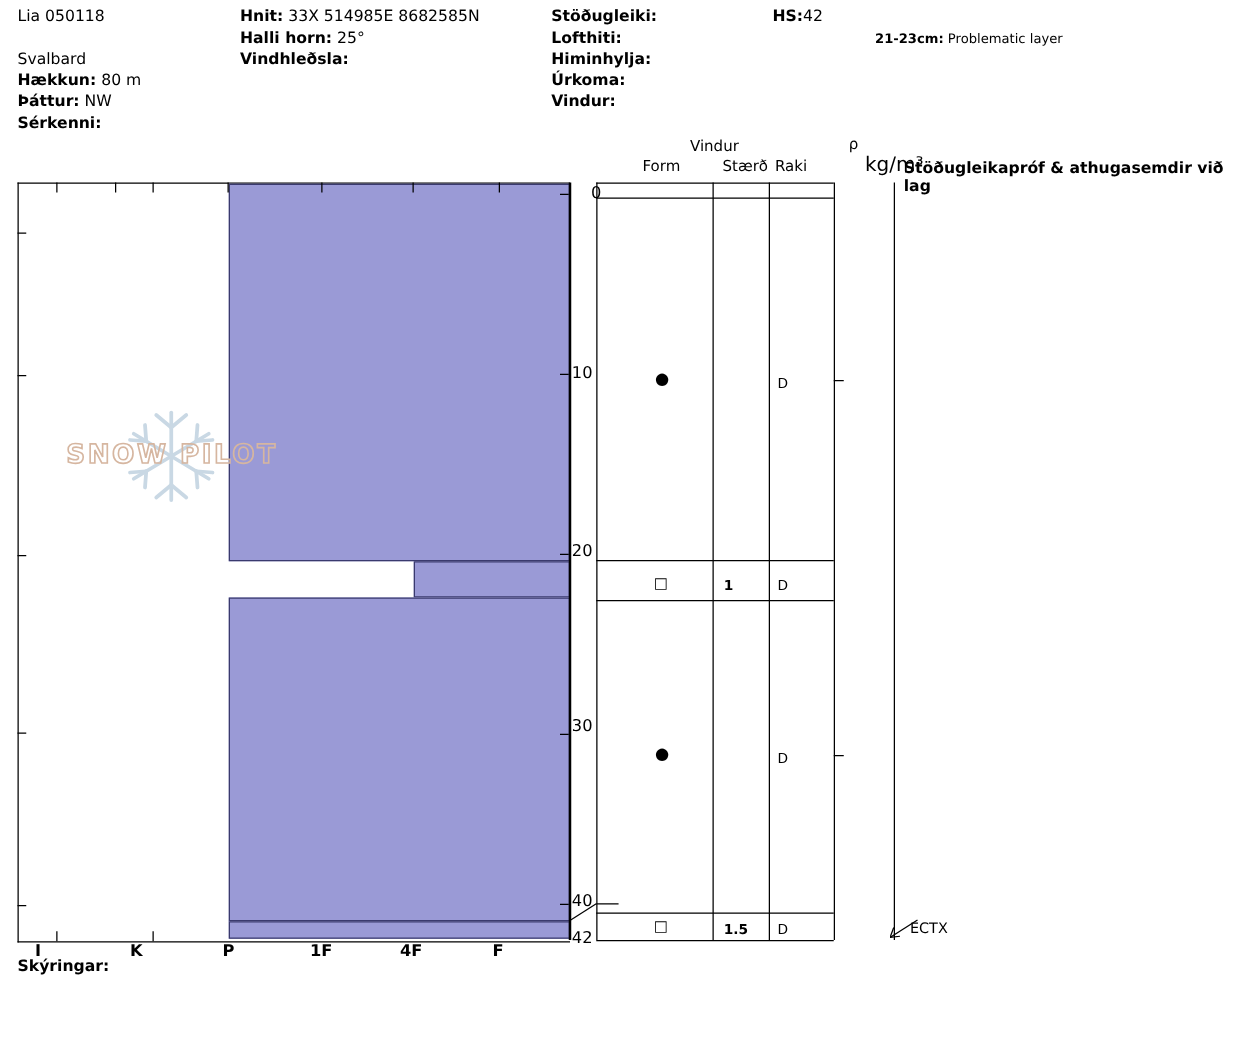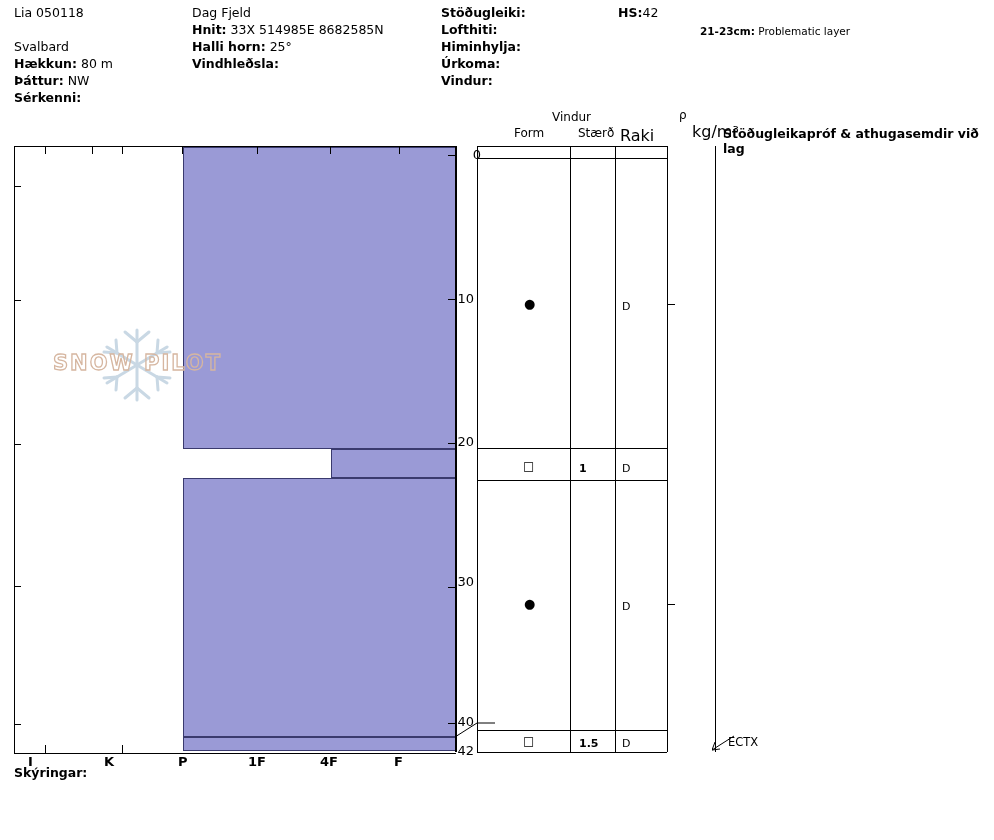--- a/index.html
+++ b/index.html
@@ -28,21 +28,21 @@
   #hdr-col2 { left: 192px; top: 4px; width: 240px; }
   #hdr-col3 { left: 441px; top: 4px; width: 170px; }
   #hdr-col4 { left: 618px; top: 4px; width: 80px; }
   #hdr-col5 { left: 700px; top: 4px; width: 290px; }
 
   .smalltext { font-size: 10.5px; margin-top: 20px; }
   .smalltext b { font-size: 10.5px; }
   #kristal-label { position: absolute; left: 552px; top: 110px; font-size: 12px; }
   #form-label { position: absolute; left: 514px; top: 126px; font-size: 12px; text-align: center; }
   #staerd-label { position: absolute; left: 578px; top: 126px; font-size: 12px; }
-  #raki-label { position: absolute; left: 620px; top: 126px; font-size: 16px; }
+  #raki-label { position: absolute; left: 620px; top: 126px; font-size: 12px; }
   #rho-label { position: absolute; left: 679px; top: 108px; font-size: 12px; }
   #rho-units { position: absolute; left: 692px; top: 122px; font-size: 16px; }
   #stability-label { position: absolute; left: 723px; top: 126px; font-size: 12.5px; font-weight: bold; }
 
   
   
   #graph { position: absolute; left: 14px; top: 146px; width: 441px; height: 606px;
            border-top: 1px solid #000; border-bottom: 1px solid #000;
            border-left: 1px solid #000; }
   #graph-right-axis { position: absolute; left: 455px; top: 146px; width: 0; height: 606px;
@@ -92,21 +92,20 @@
     <div class="hdr-line">Svalbard</div>
     <div class="hdr-line"><span class="lbl">Hækkun:</span>
       <span>80 m</span></div>
     <div class="hdr-line"><span class="lbl">Þáttur:</span>
       <span>NW</span></div>
     <div class="hdr-line"><span class="lbl">Sérkenni:</span>
       <span></span></div>
   </div>
 
   <div class="hdr-col" id="hdr-col2">
-    <div class="hdr-line">Dag Fjeld</div>
     <div class="hdr-line"><span class="lbl">Hnit:</span>
       <span>33X 514985E 8682585N</span></div>
     <div class="hdr-line"><span class="lbl">Halli horn:</span>
       <span>25°</span></div>
     <div class="hdr-line"><span class="lbl">Vindhleðsla:</span>
       <span></span></div>
   </div>
 
   <div class="hdr-col" id="hdr-col3">
     <div class="hdr-line"><span class="lbl">Stöðugleiki:</span>

